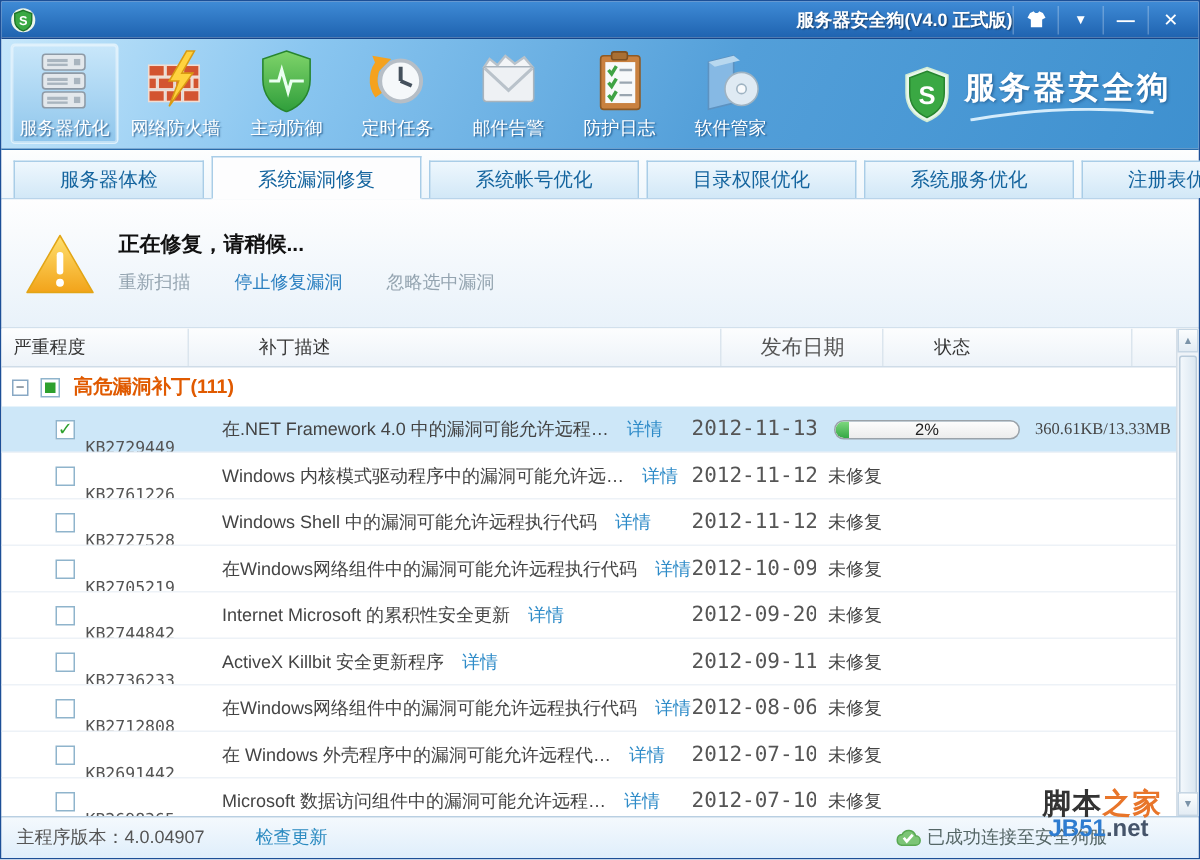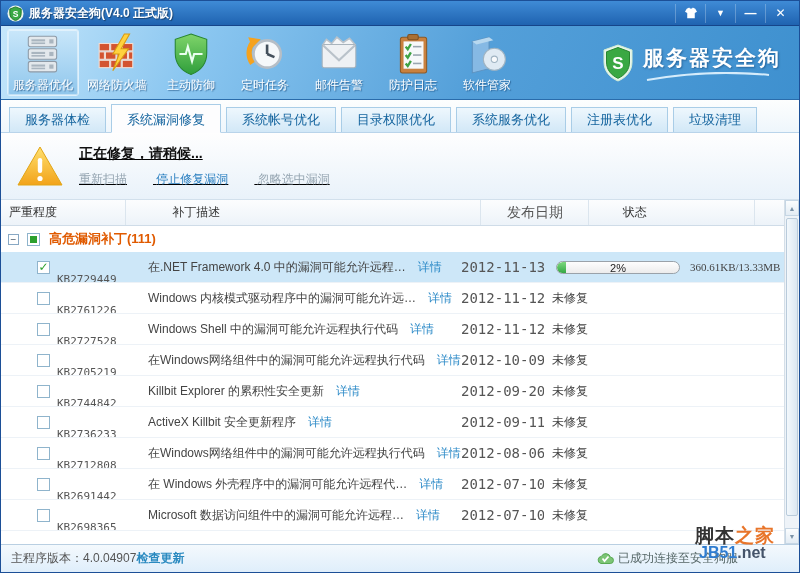--- a/index.html
+++ b/index.html
@@ -3,43 +3,43 @@
 <meta charset="utf-8">
 <style>
   * { margin:0; padding:0; box-sizing:border-box; }
   html,body { width:800px; height:573px; overflow:hidden; }
   body { font-family:"Liberation Sans","DejaVu Sans",sans-serif; font-size:12px; }
   .window { width:800px; height:573px; border:1px solid #1c4f97; display:flex; flex-direction:column; background:#fff; position:relative; }
 
   
   .titlebar { height:25px; background:linear-gradient(#3f8bd6,#1f63b0); display:flex; align-items:center; padding:0 4px 0 6px; border-bottom:1px solid #16458a; flex:0 0 auto; }
   .titlebar .logo { width:17px; height:17px; margin-right:5px; }
-  .title-text { color:#fff; font-weight:bold; font-size:12px; text-shadow:1px 1px 1px rgba(0,0,0,.4); flex:1; }
+  .title-text { color:#fff; font-weight:bold; font-size:12px; text-shadow:1px 1px 1px rgba(0,0,0,.4); flex:1;text-align:right; }
   .winbtn { width:30px; height:19px; display:flex; align-items:center; justify-content:center; color:#fff; font-size:12px; font-weight:bold; border-left:1px solid rgba(255,255,255,.25); cursor:default; }
   .winbtn svg { display:block; }
 
   
   .toolbar { height:74px; background:linear-gradient(115deg,#c6e7fb 0%,#8ac6f0 25%,#539fd9 60%,#3e90cf 100%); display:flex; align-items:stretch; padding:3px 10px 3px 6px; flex:0 0 auto; border-bottom:1px solid #2a6cab; }
   .titem { width:72px; display:flex; flex-direction:column; align-items:center; justify-content:center; margin-right:2px; border-radius:3px; padding-top:2px; }
   .titem.active { background:linear-gradient(#c9e7fa,#8fc6ec); border:1px solid #dff1fc; box-shadow:inset 0 0 0 1px rgba(255,255,255,.45); }
   .ticon { width:42px; height:42px; display:block; }
   .ticon svg { width:42px; height:42px; display:block; }
   .tlabel { color:#fff; font-size:12px; margin-top:2px; text-shadow:1px 1px 1px rgba(20,70,120,.7); white-space:nowrap; }
   .brand { margin-left:auto; display:flex; align-items:center; padding-right:8px; }
   .brand-shield { width:34px; height:38px; margin-right:8px; }
   .brand-box { display:flex; flex-direction:column; }
   .brand-text { color:#fff; font-size:21px; font-weight:bold; letter-spacing:2px; text-shadow:1px 1px 2px rgba(20,70,120,.6); }
 
   
   .tabbar { height:33px; background:linear-gradient(#fdfefe,#eef6fc); border-bottom:1px solid #b9d4ea; display:flex; align-items:flex-end; padding-left:8px; flex:0 0 auto; }
-  .tab { height:25px; line-height:24px; padding:0 15px; margin-right:5px; background:linear-gradient(#eef7fd,#d2e8f7); border:1px solid #a9cde7; border-bottom:none; color:#14649e; font-size:13px; cursor:default; white-space:nowrap; }
+  .tab { height:25px; line-height:24px; padding:0 30px; margin-right:5px; background:linear-gradient(#eef7fd,#d2e8f7); border:1px solid #a9cde7; border-bottom:none; color:#14649e; font-size:13px; cursor:default; white-space:nowrap; }
   .tab.active { background:#fdfdfe; height:29px; line-height:29px; margin-bottom:-1px; border-bottom:1px solid #fdfdfe; font-weight:normal; }
 
   
-  .statuspanel { height:67px; background:linear-gradient(#fefefe,#e9f2fa); border-bottom:1px solid #d2e0ec; display:flex; align-items:center; padding-left:16px; flex:0 0 auto;text-decoration:underline; }
+  .statuspanel { height:86px; background:linear-gradient(#fefefe,#e9f2fa); border-bottom:1px solid #d2e0ec; display:flex; align-items:center; padding-left:16px; flex:0 0 auto; }
   .warnicon { width:46px; height:42px; }
   .status-block { margin-left:16px; }
   .status-title { font-size:14px; font-weight:bold; color:#111; }
   .status-actions { margin-top:8px; font-size:12px; }
   .status-actions span { margin-right:26px; }
   .lnk-gray { color:#94a4b0; }
   .lnk-blue { color:#2a7fc0; cursor:pointer; }
 
   
   .tablewrap { flex:1; position:relative; background:#fff; overflow:hidden; }
@@ -70,21 +70,21 @@
   .plab { position:absolute; left:0; right:0; top:0; text-align:center; font-size:11px; line-height:12px; color:#222; }
 
   
   .sb { position:absolute; top:0; right:0; bottom:0; width:15px; background:#eef3f8; border-left:1px solid #d5dfe8; }
   .sbbtn { height:16px; display:flex; align-items:center; justify-content:center; font-size:7px; color:#7b93a8; background:linear-gradient(#fbfdfe,#e3ecf4); border:1px solid #c6d6e4; cursor:pointer; }
   .sbbtn.down { position:absolute; bottom:0; left:0; right:0; }
   .sbthumb { position:absolute; top:18px; left:1px; width:12px; height:298px; background:linear-gradient(90deg,#f3f8fc,#dbe7f1); border:1px solid #b9cbdb; border-radius:2px; cursor:pointer; }
 
   
   .footer { height:28px; background:linear-gradient(#f4f9fd,#dfeefb); border-top:1px solid #b9cfe2; display:flex; align-items:center; padding-left:10px; flex:0 0 auto; position:relative; color:#555; }
-  .footer .update { color:#2a8ac0; cursor:pointer;font-weight:bold; }
+  .footer .update { color:#2a8ac0; margin-left:34px; cursor:pointer; }
   .conn { position:absolute; left:596px; top:0; bottom:0; display:flex; align-items:center; color:#566; }
   .conn svg { margin-right:4px; }
 
   
   .wm1 { position:absolute; top:522px; left:694px; font-size:19px; font-weight:bold; z-index:10; letter-spacing:1px; }
   .wm1 .b { color:#333; } .wm1 .o { color:#e8752a; }
   .wm2 { position:absolute; top:543px; left:698px; font-size:16px; font-weight:bold; z-index:10; }
   .wm2 .bl { color:#2e7cd0; } .wm2 .nv { color:#45546a; }
 </style>
 </head>
@@ -350,21 +350,21 @@
     <div class="c c3">2012-10-09</div>
     <div class="c c4">未修复</div>
     <div class="c c5"></div>
   </div>
         <div class="trow">
     <div class="c c1">
       <span class="cb"></span>
       <span class="kb">KB2744842</span>
     </div>
     <div class="c c2">
-      <span class="desc">Killbit Explorer 的累积性安全更新</span>
+      <span class="desc">Internet Microsoft 的累积性安全更新</span>
       <span class="dlink">详情</span>
     </div>
     <div class="c c3">2012-09-20</div>
     <div class="c c4">未修复</div>
     <div class="c c5"></div>
   </div>
         <div class="trow">
     <div class="c c1">
       <span class="cb"></span>
       <span class="kb">KB2736233</span>

